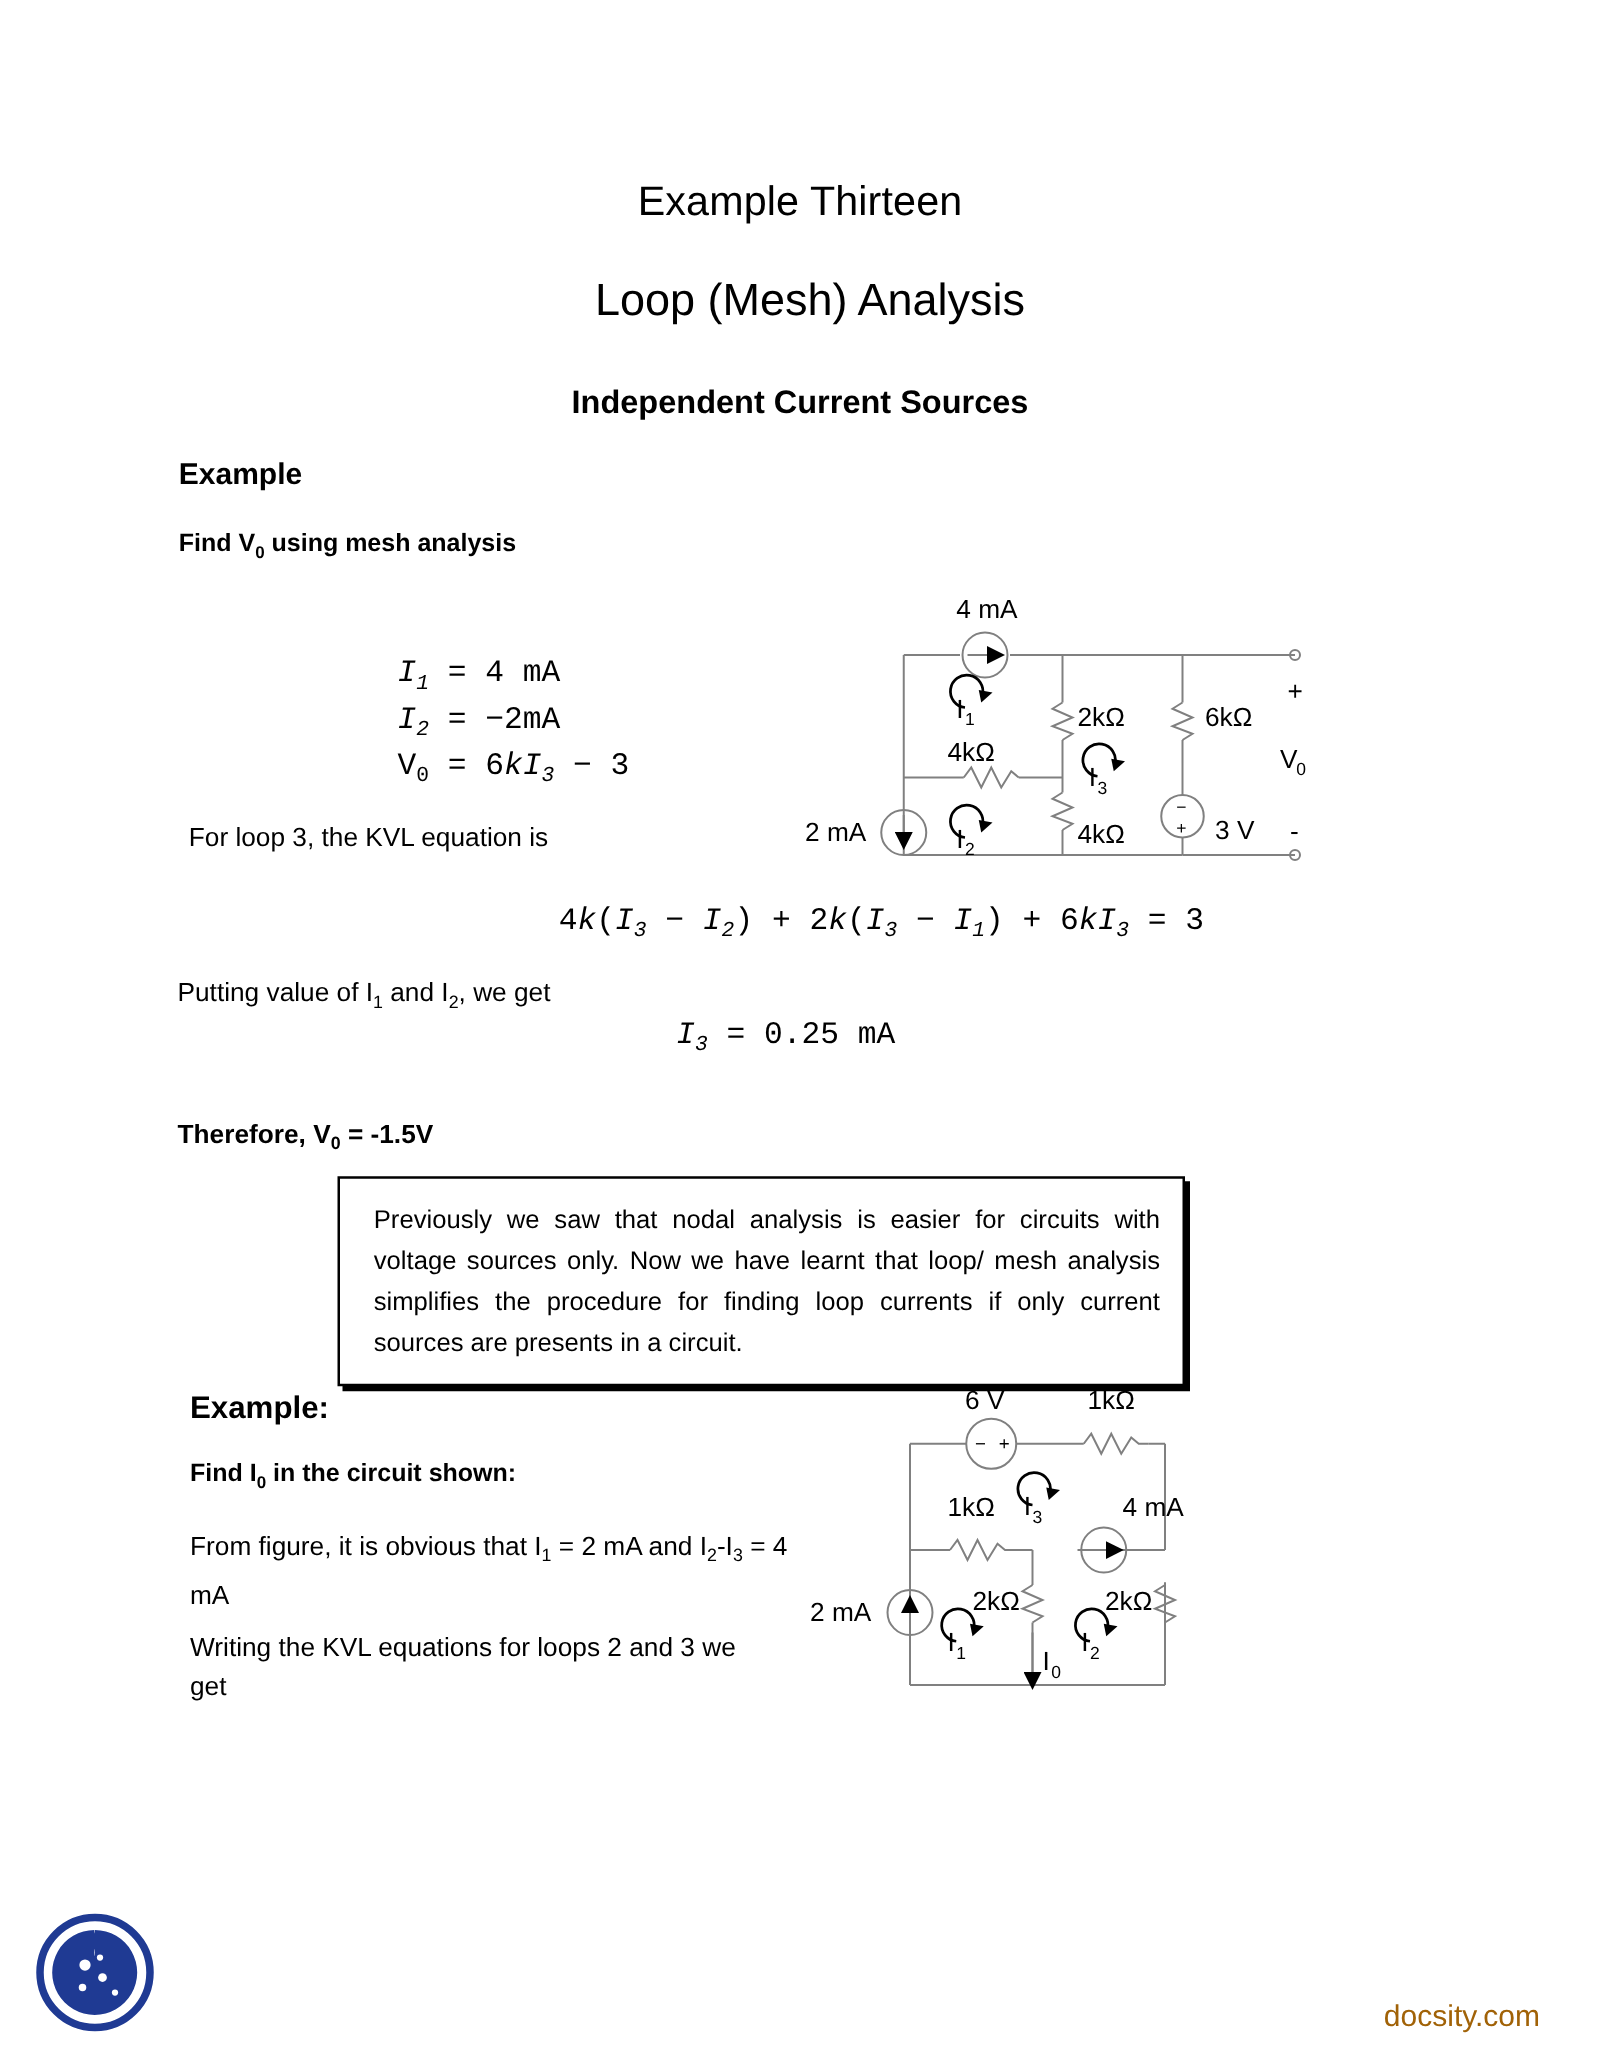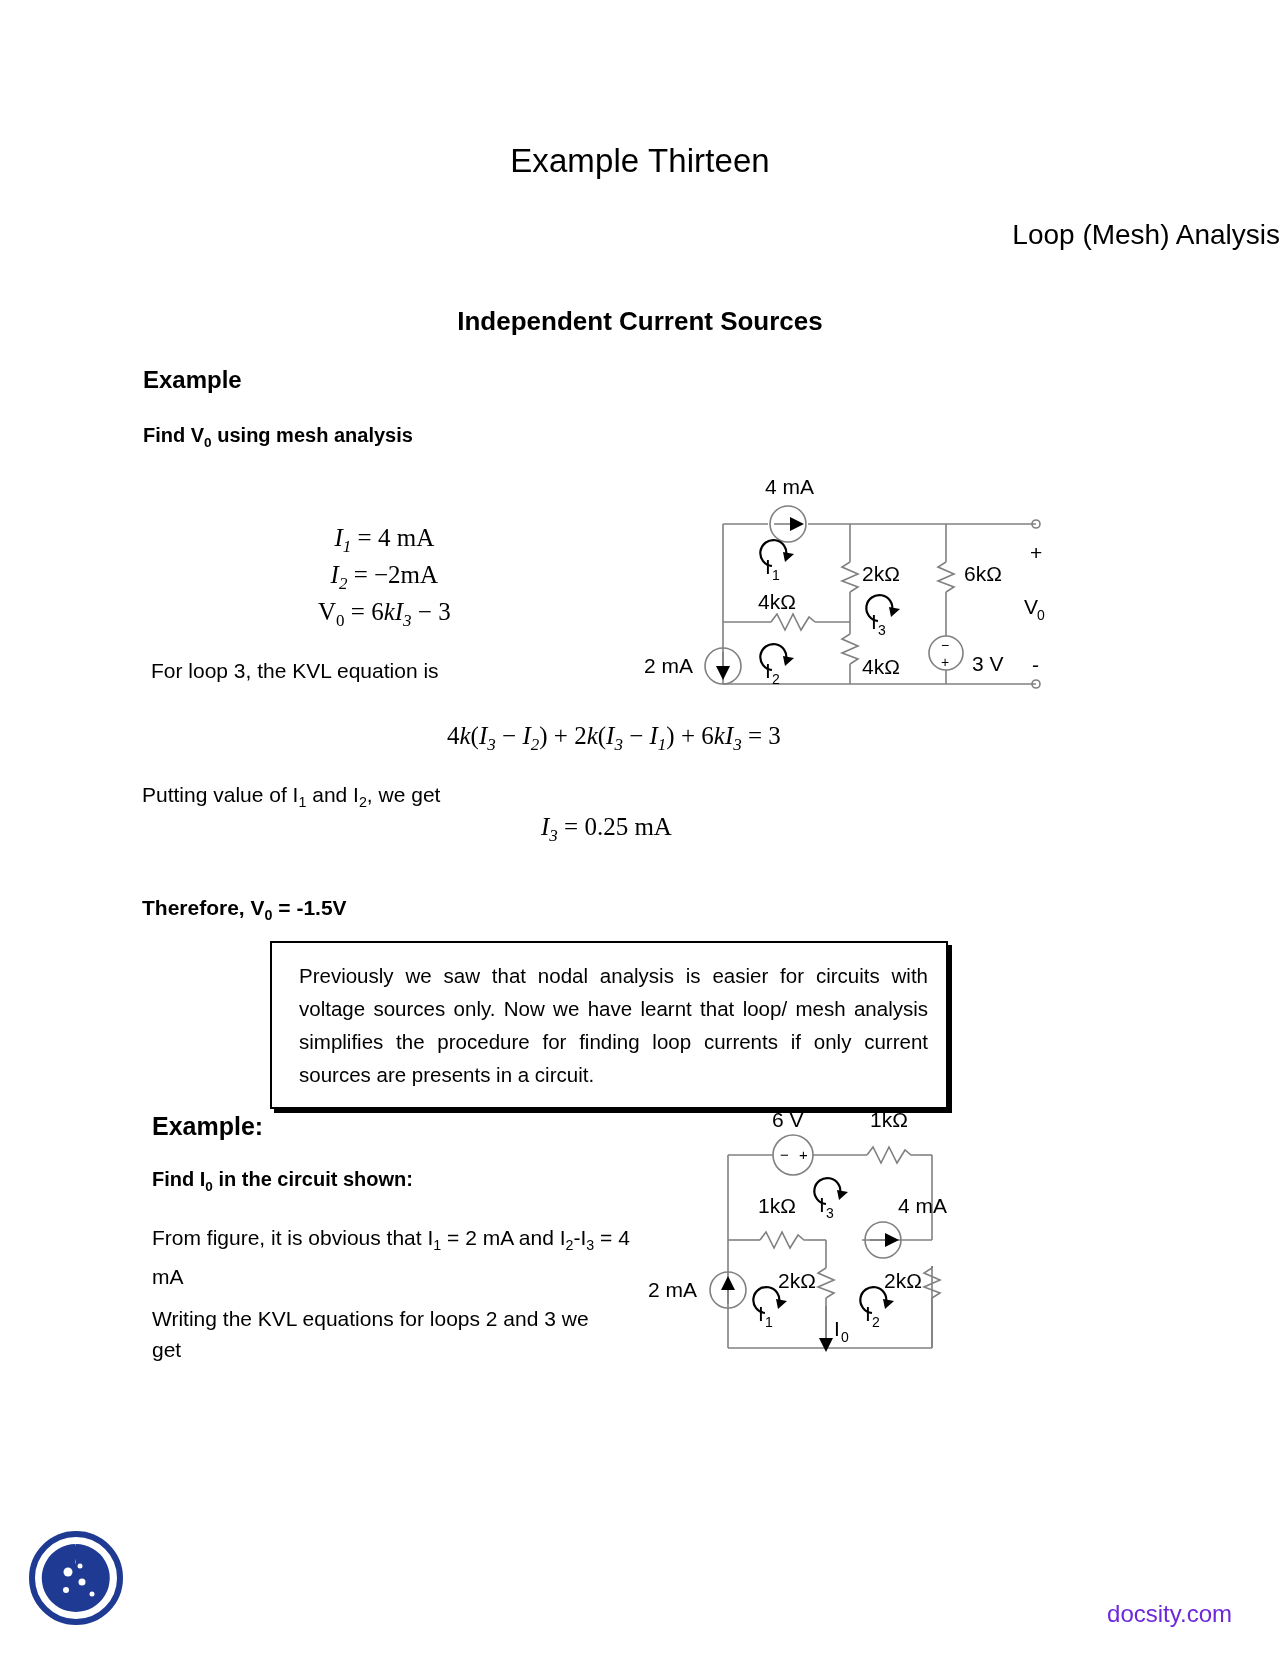--- a/index.html
+++ b/index.html
@@ -26,22 +26,22 @@
     top: 142px;
     text-align: center;
     font-size: 33px;
     font-weight: 400;
     letter-spacing: 0.1px;
   }
   .main-title {
     position: absolute;
     left: 16px; right: 0;
     top: 219px;
-    text-align: right;
-    font-size: 28px;
+    text-align: center;
+    font-size: 36px;
     font-weight: 400;
   }
   .subtitle {
     position: absolute;
     left: 0; right: 0;
     top: 306px;
     text-align: center;
     font-size: 26px;
     font-weight: 700;
   }
@@ -110,23 +110,22 @@
     position: absolute;
     left: 152px;
     top: 1303px;
     width: 470px;
     font-size: 21px;
     line-height: 31px;
   }
   sub { font-size: 0.68em; }
   
   .math {
-    font-family: Liberation Serif, serif;
+    font-family: Liberation Mono, monospace;
     font-size: 25px;
-    text-align: center;
   }
   .mi { font-style: italic; }
   .eqgroup {
     position: absolute;
     left: 318px;
     top: 524px;
   }
   .eqgroup .eqline {
     height: 37px;
     white-space: nowrap;
@@ -190,21 +189,21 @@
     fill: none;
   }
   .arrowblk { fill: #000; stroke: none; }
   .looparc { stroke: #000; stroke-width: 2.2; fill: none; }
   
   .docsity-text {
     position: absolute;
     right: 48px;
     bottom: 28px;
     font-size: 24px;
-    color: #6d28d9;
+    color: #a16207;
     font-family: "Liberation Sans", sans-serif;
   }
   .logo {
     position: absolute;
     left: 28px;
     bottom: 30px;
     width: 96px;
     height: 96px;
   }
 </style>

